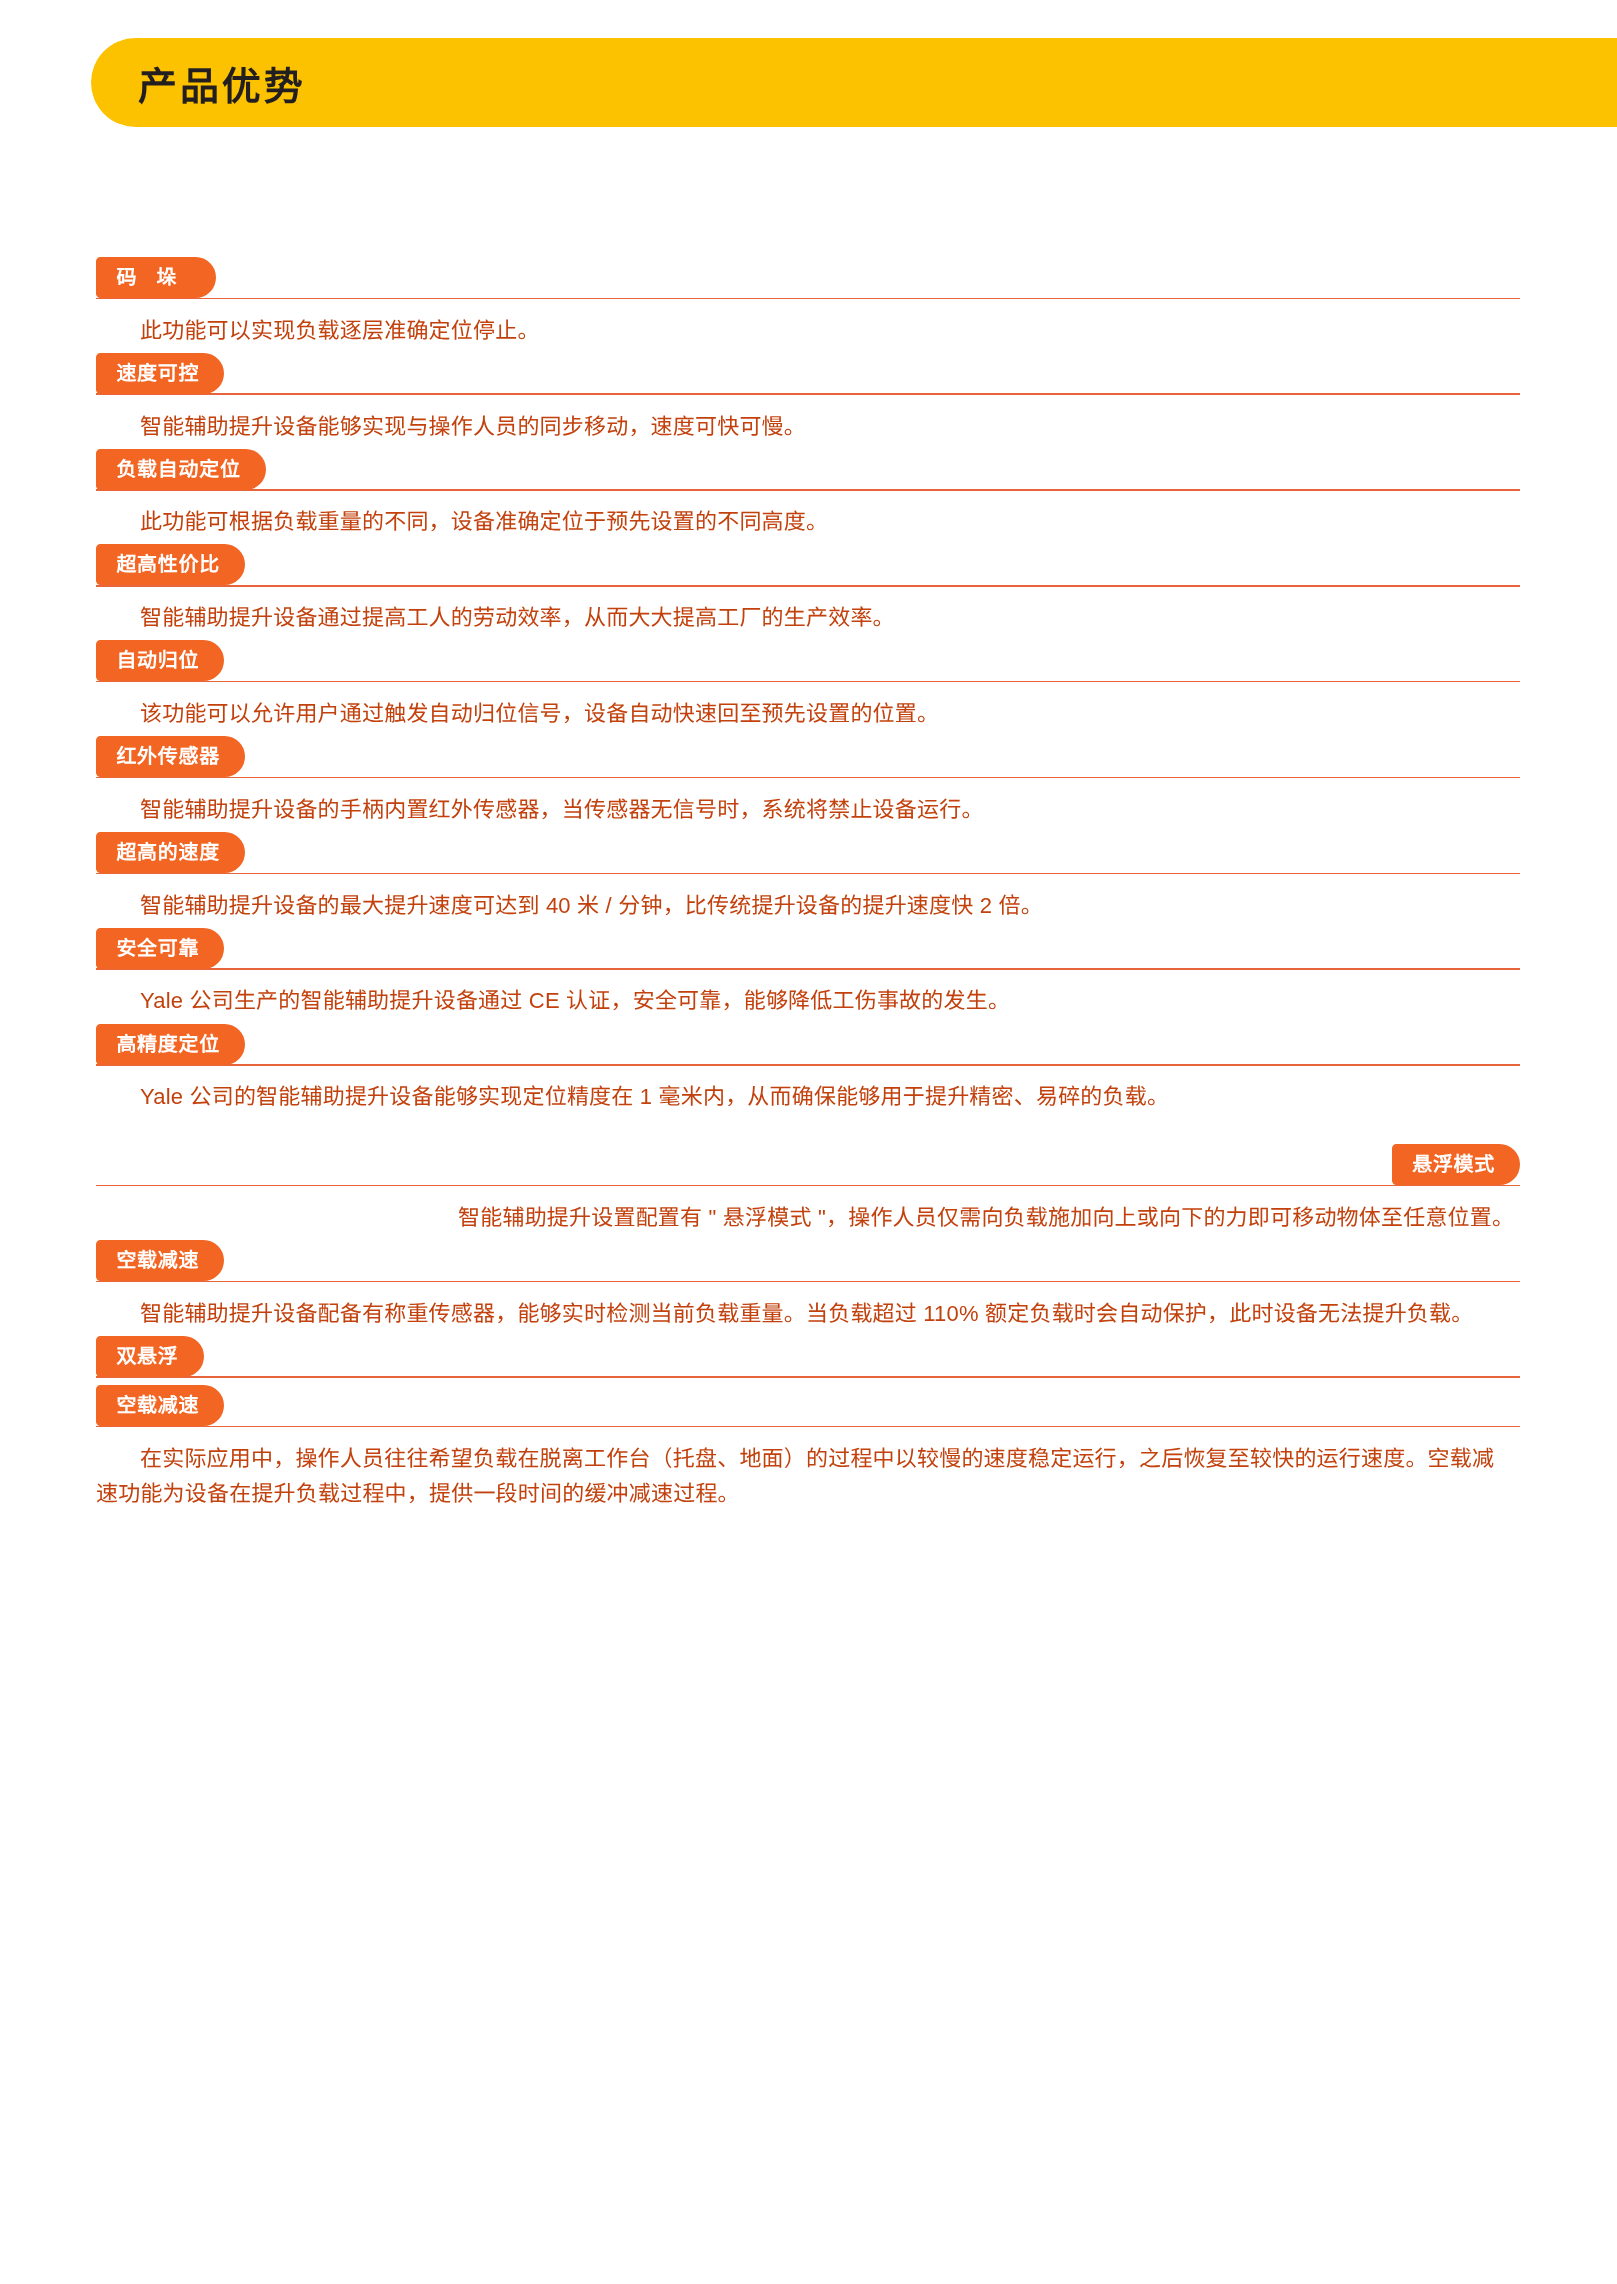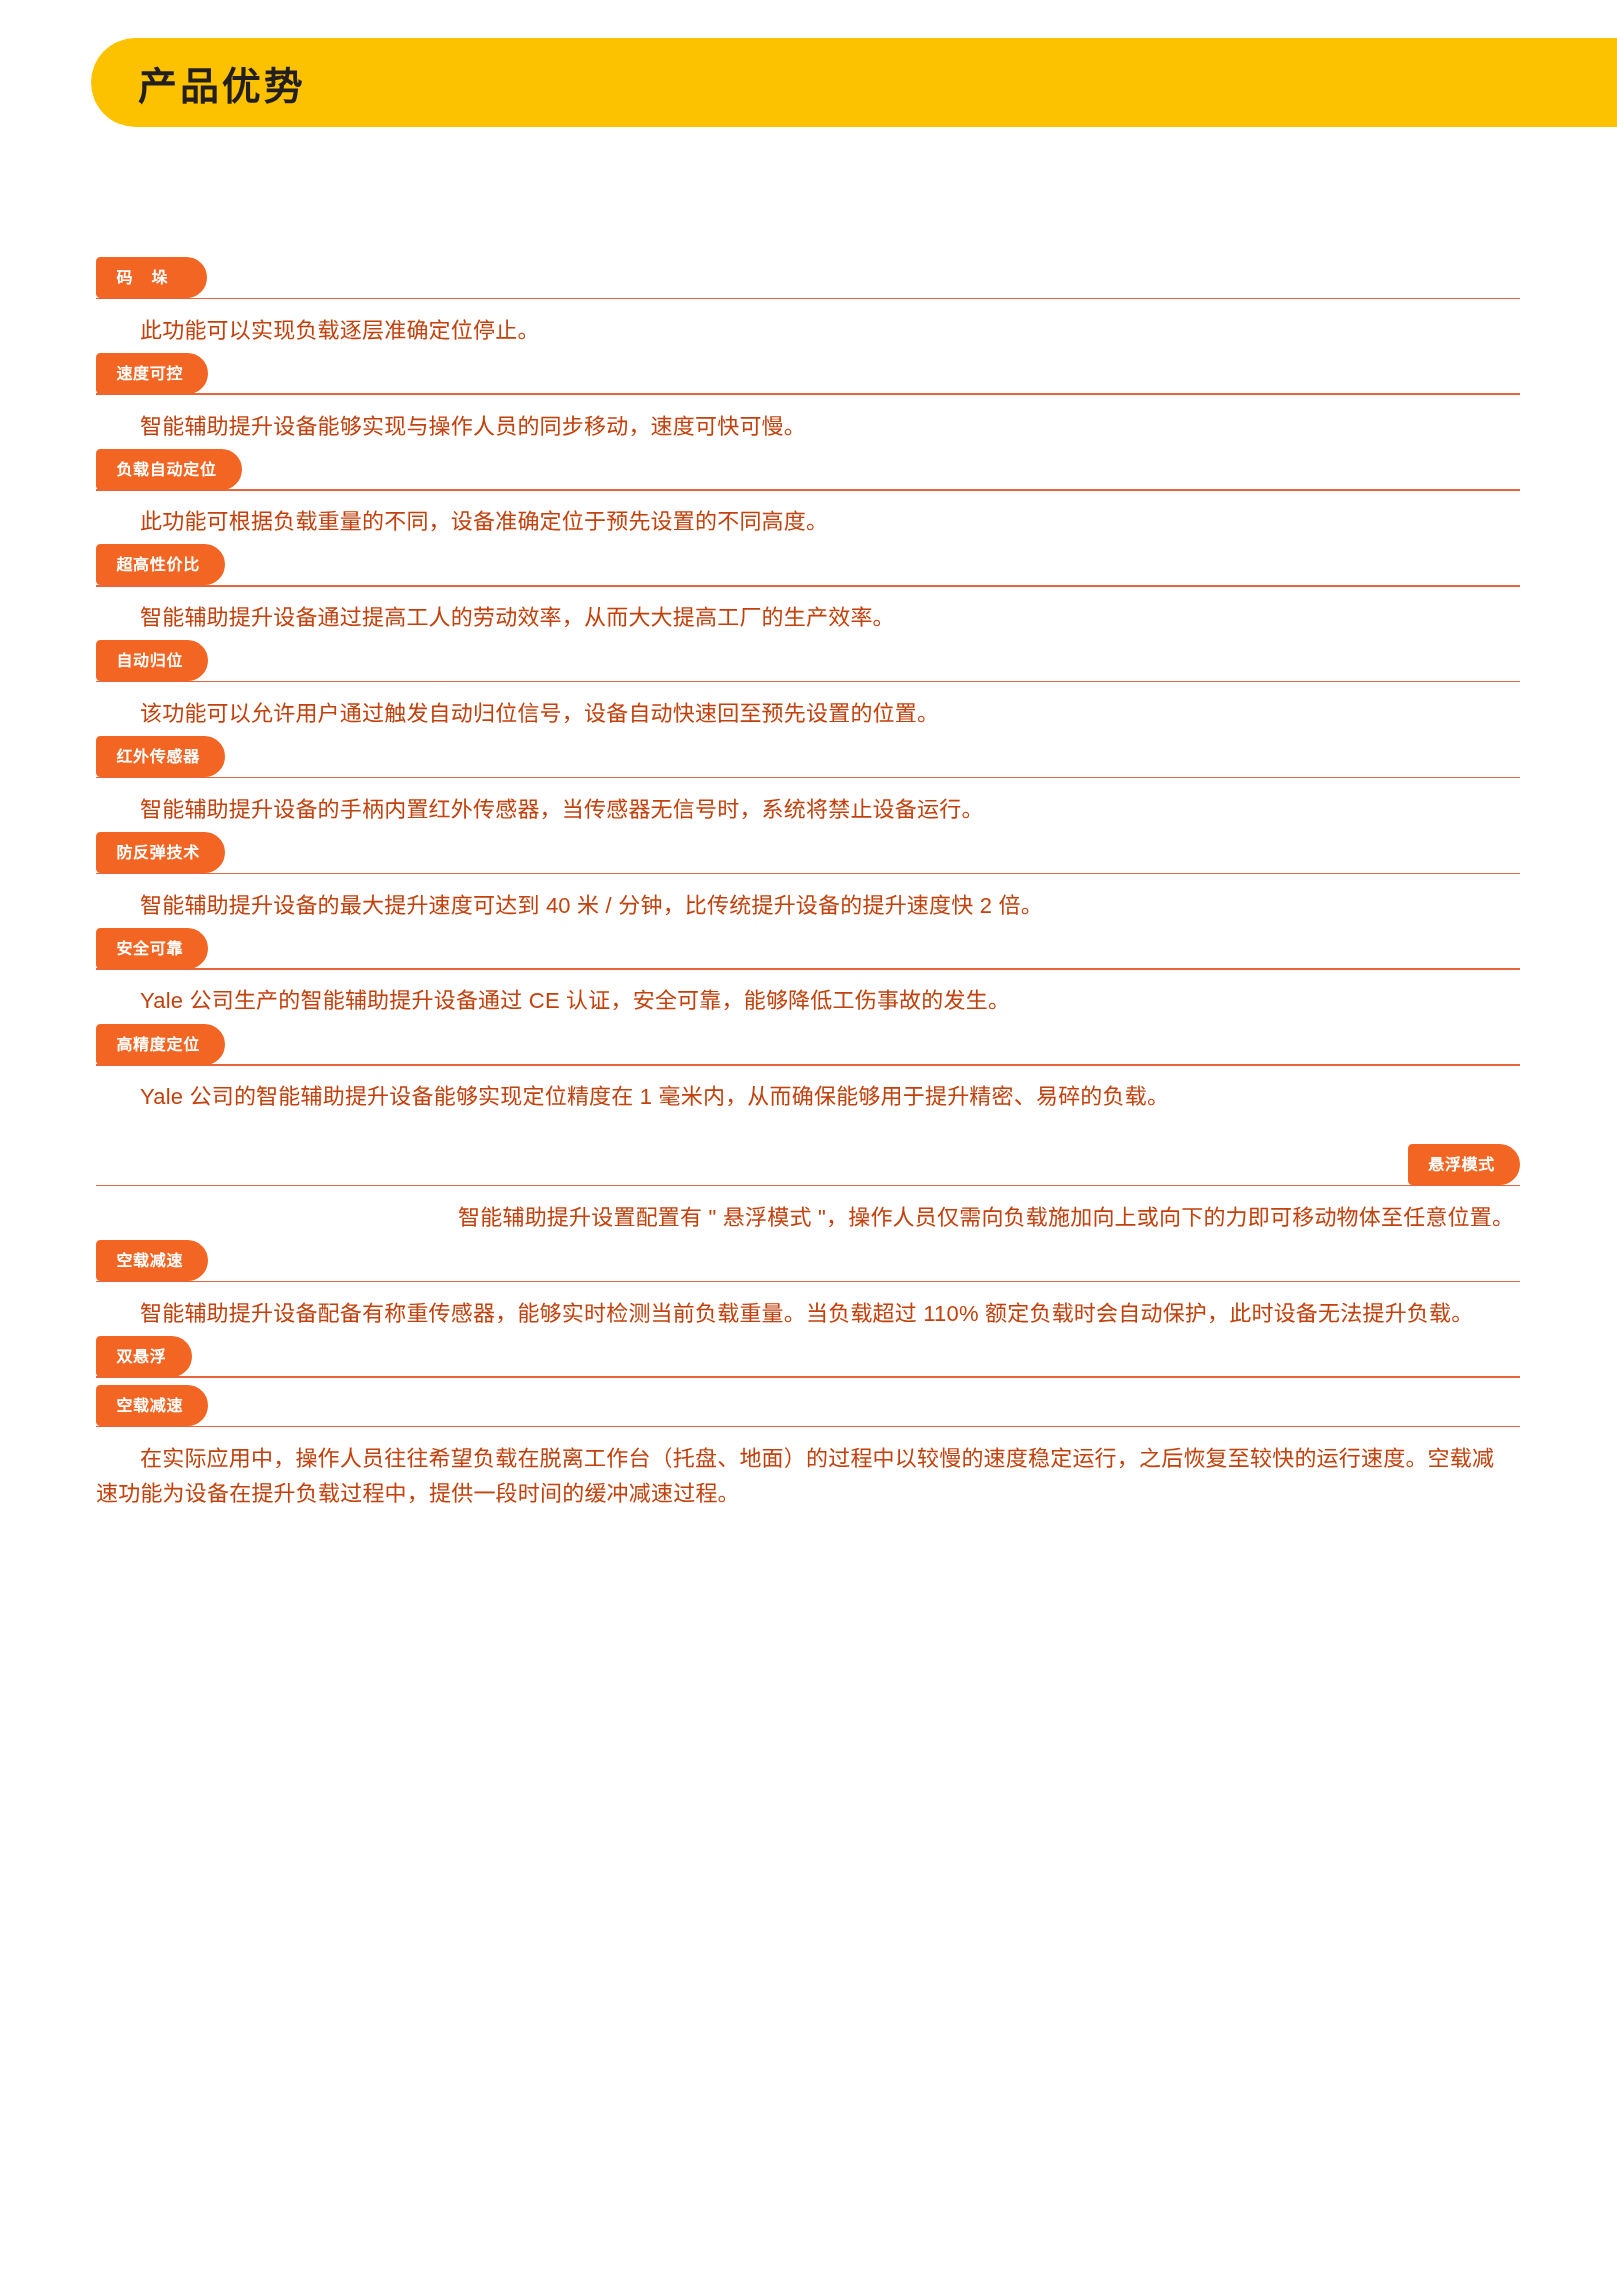--- a/index.html
+++ b/index.html
@@ -67,21 +67,21 @@
     background: #e8643a;
   }
   .tag {
     position: relative;
     display: inline-block;
     height: 41px;
     line-height: 41px;
     padding: 0 25px 0 20.4px;
     background: #f26522;
     color: #ffffff;
-    font-size: 16px;
+    font-size: 20px;
     font-weight: bold;
     letter-spacing: 0.7px;
     border-top-right-radius: 20.4px;
     border-bottom-right-radius: 20.4px;
     border-top-left-radius: 4.4px;
     border-bottom-left-radius: 4.4px;
     z-index: 2;
   }
   .tag.wide-space {
     letter-spacing: 7.3px;
@@ -151,21 +151,21 @@
     <div class="tag-row">
       <div class="tag-rule"></div>
       <span class="tag">红外传感器</span>
     </div>
     <p class="body-text">智能辅助提升设备的手柄内置红外传感器，当传感器无信号时，系统将禁止设备运行。</p>
   </div>
 
   <div class="section">
     <div class="tag-row">
       <div class="tag-rule"></div>
-      <span class="tag">防反弹技术</span>
+      <span class="tag">超高的速度</span>
     </div>
     <p class="body-text">智能辅助提升设备的最大提升速度可达到 40 米 / 分钟，比传统提升设备的提升速度快 2 倍。</p>
   </div>
 
   <div class="section">
     <div class="tag-row">
       <div class="tag-rule"></div>
       <span class="tag">安全可靠</span>
     </div>
     <p class="body-text">Yale 公司生产的智能辅助提升设备通过 CE 认证，安全可靠，能够降低工伤事故的发生。</p>

